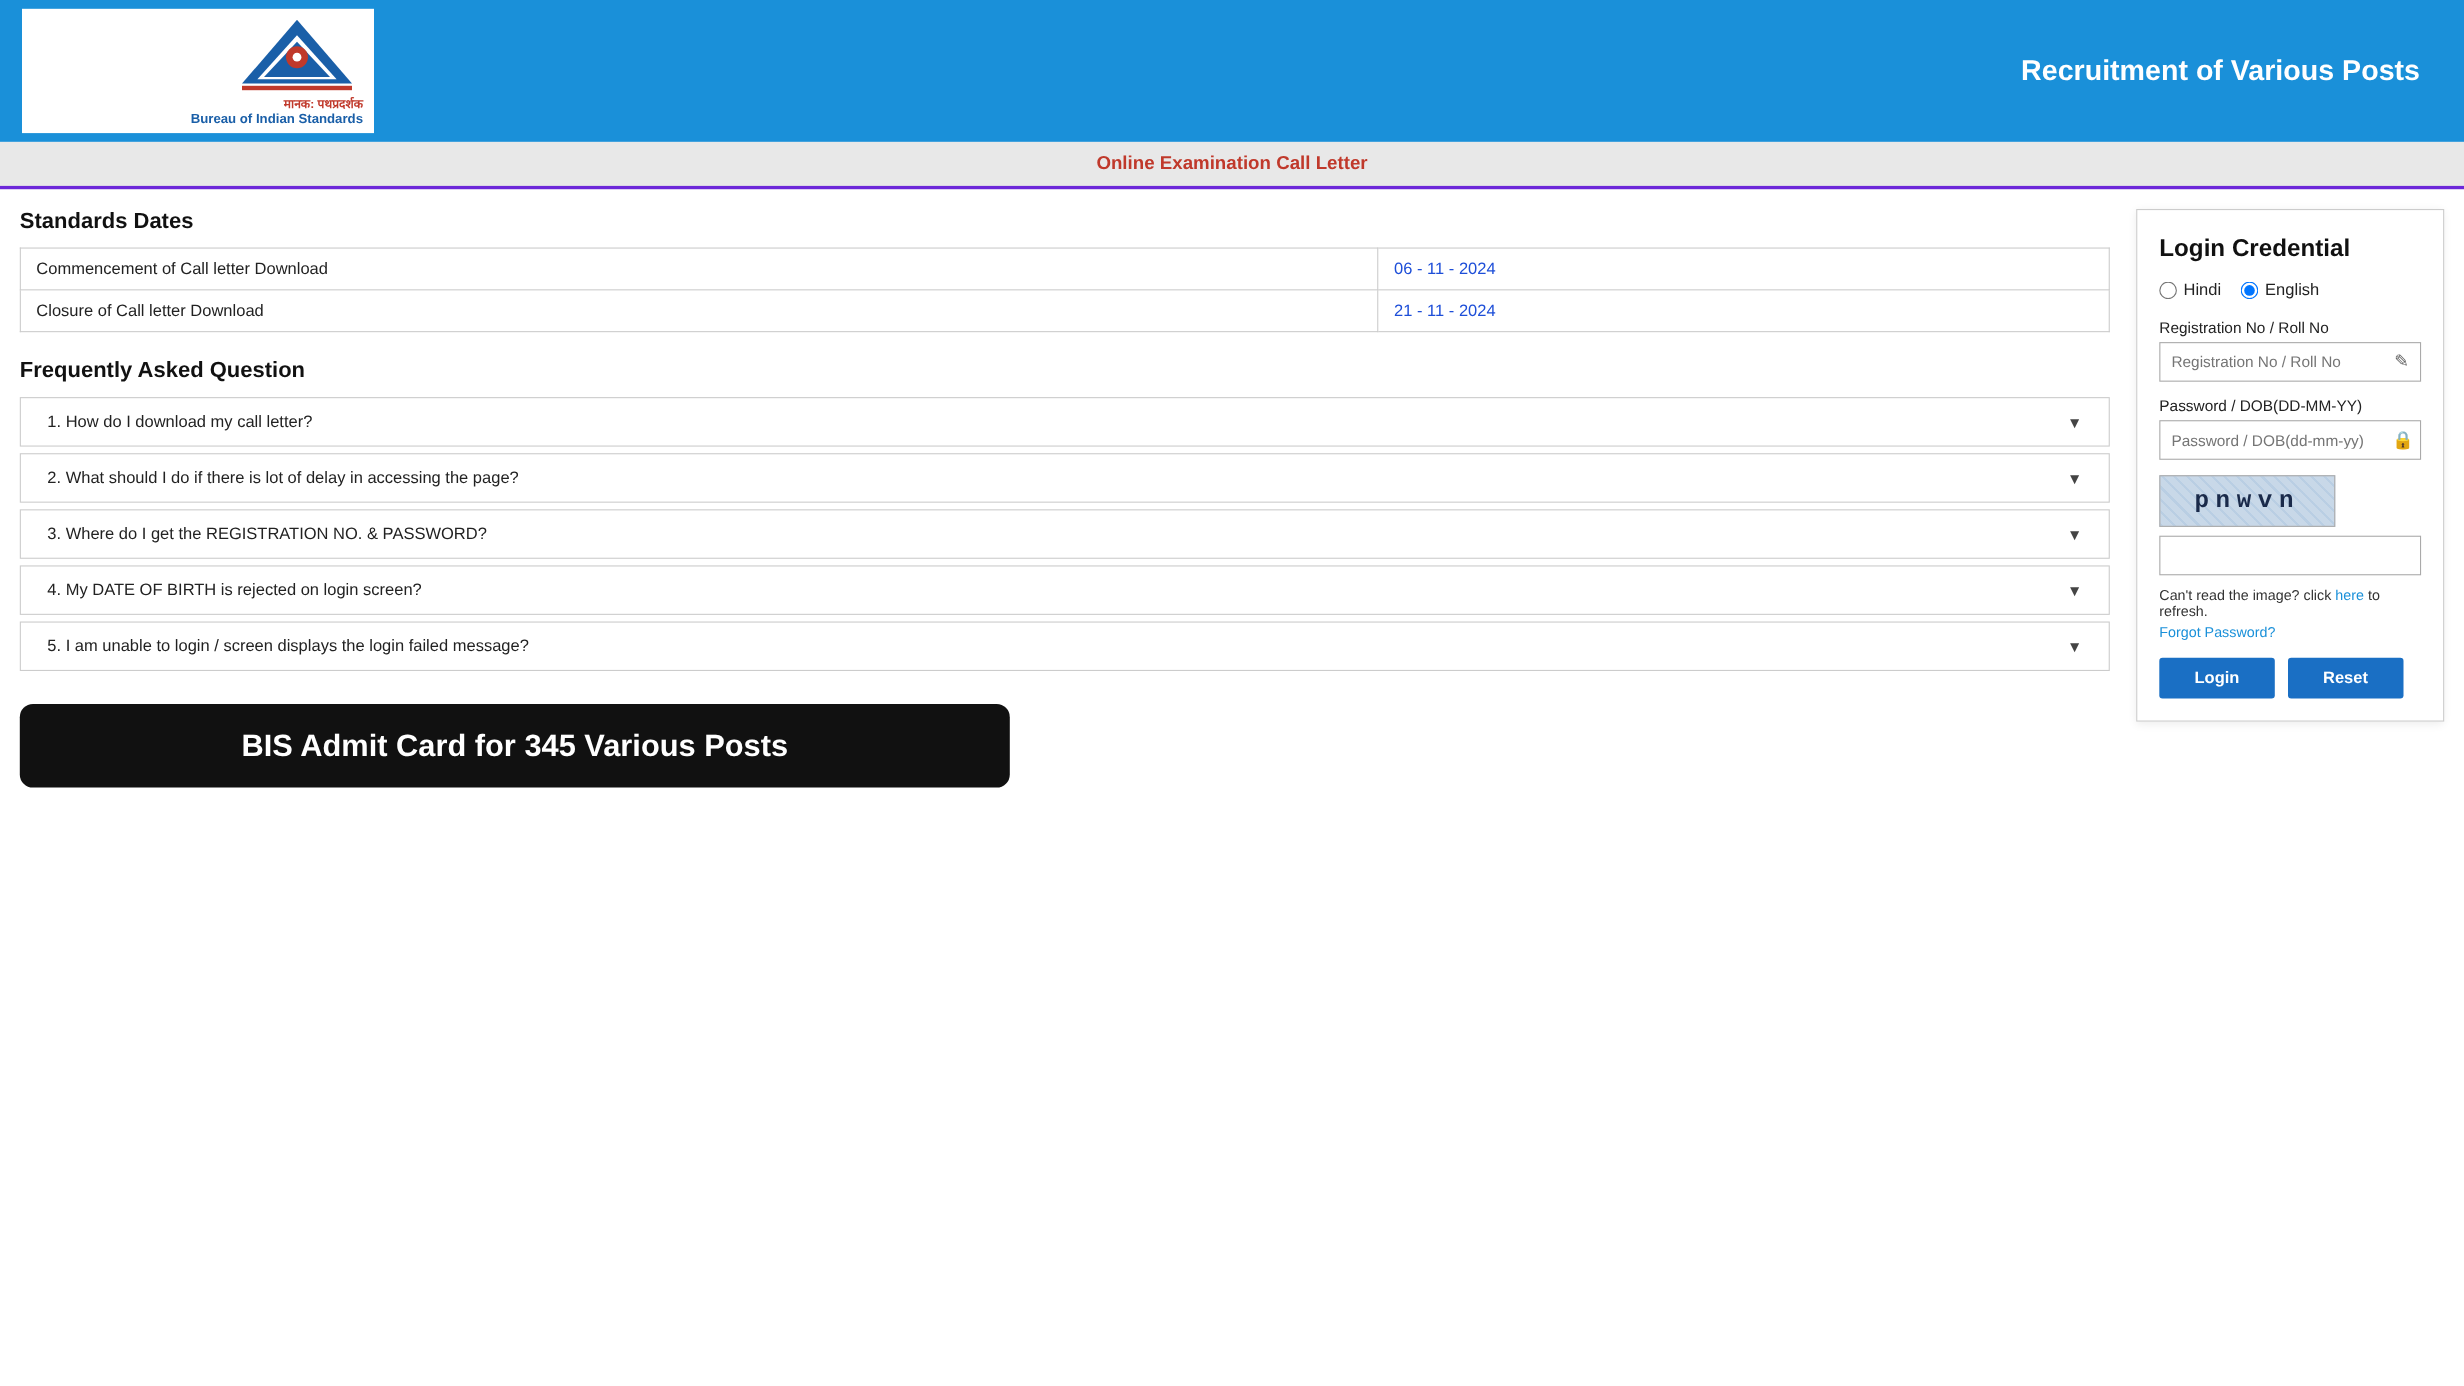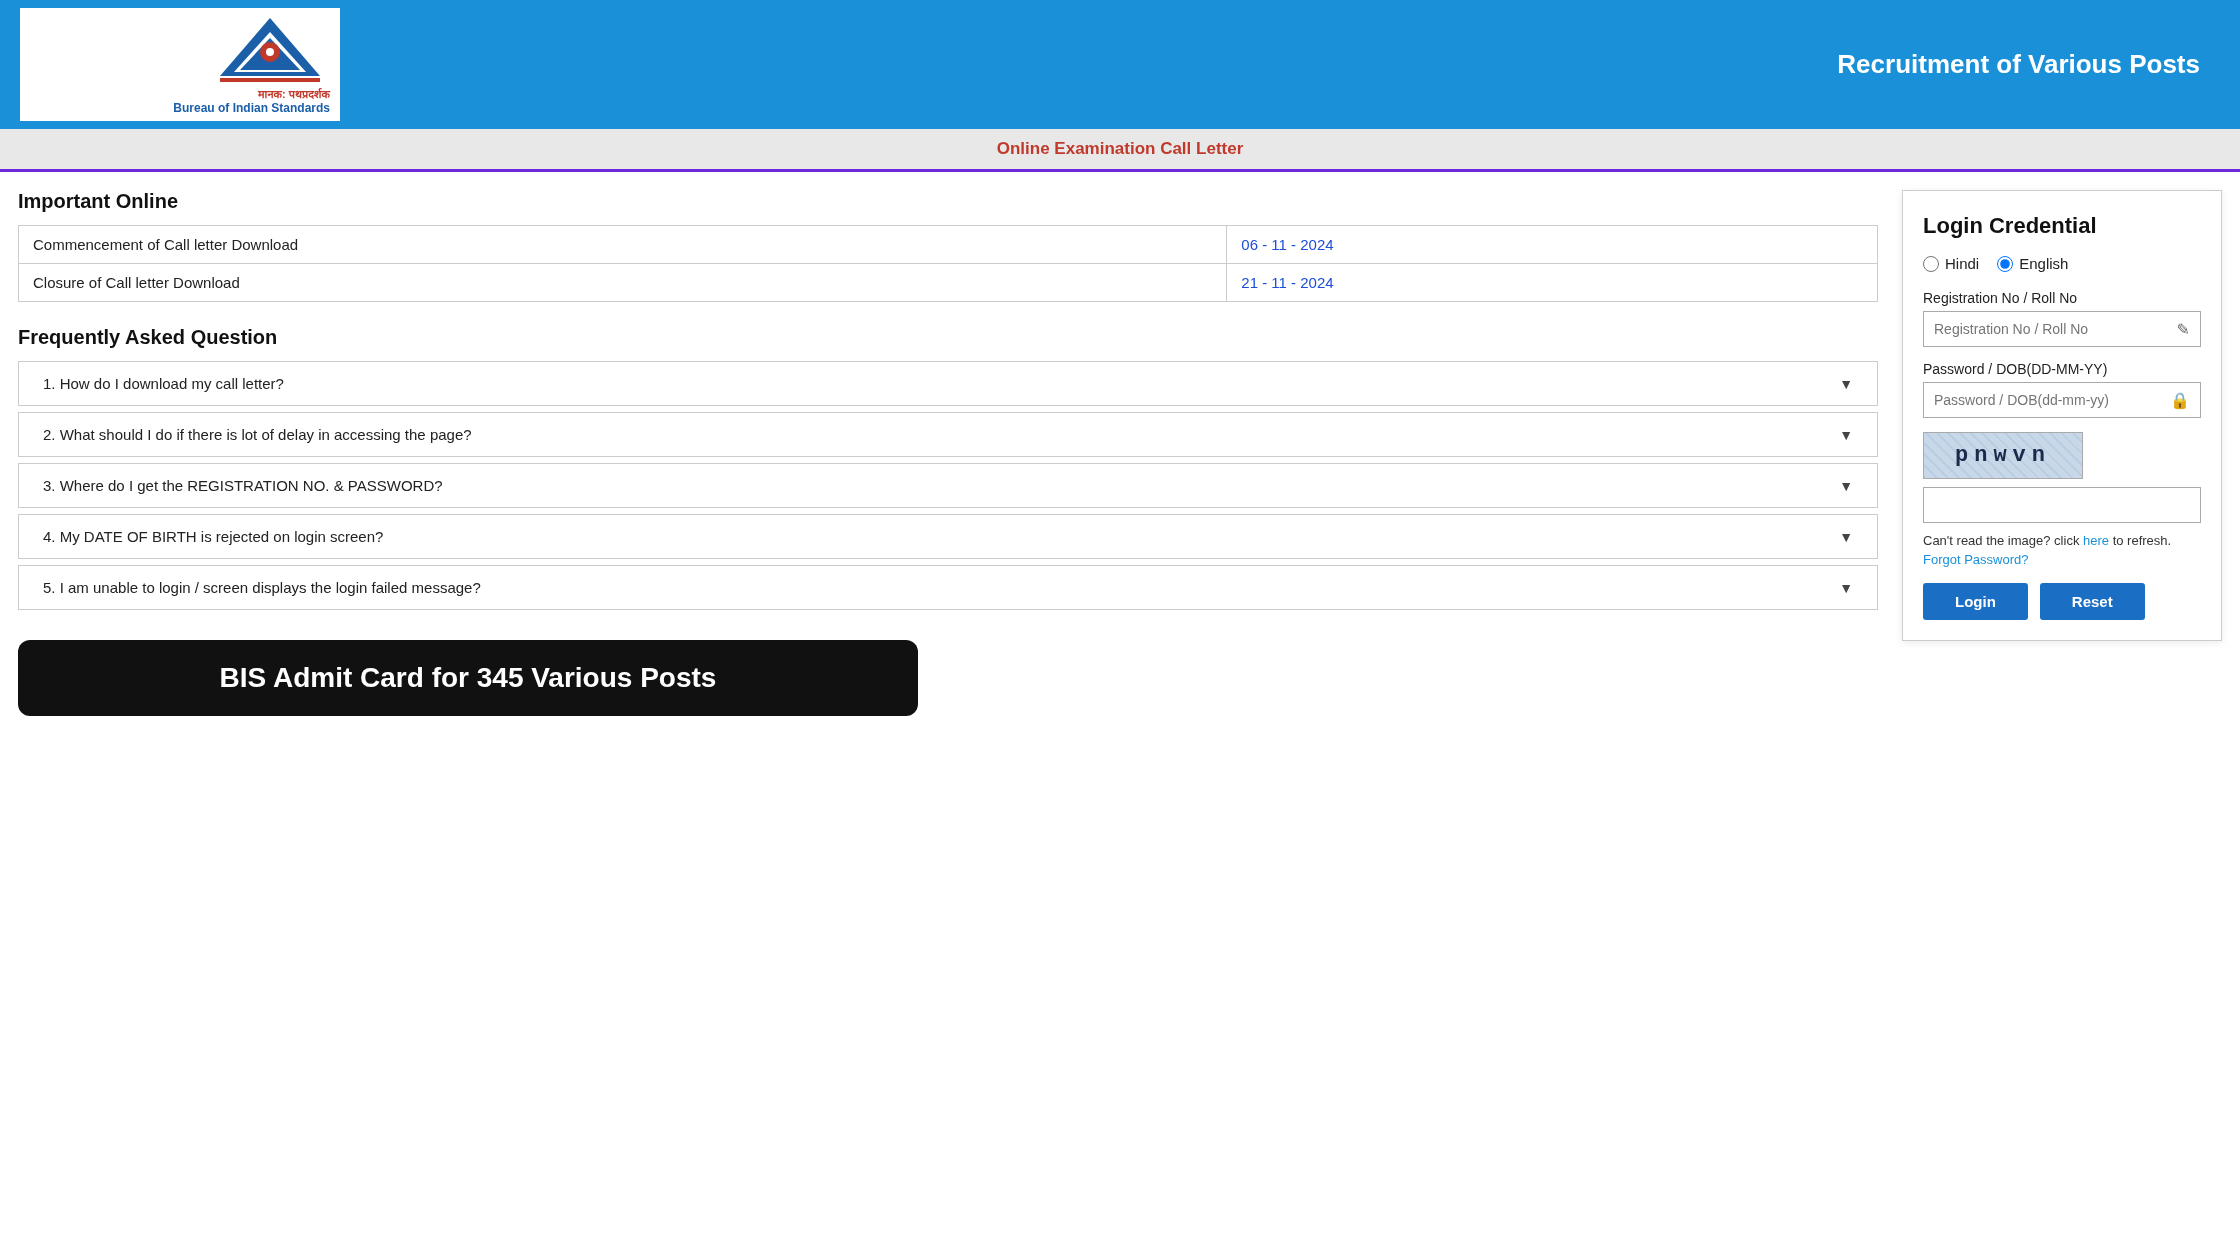--- a/index.html
+++ b/index.html
@@ -127,21 +127,21 @@
       text-align: center;
       border-radius: 12px;
       padding: 22px 30px;
       margin-top: 30px;
       margin-bottom: 20px;
       max-width: 900px;
     }
 
     
     .login-panel {
-      width: 320px;
+      width: 280px;
       min-width: 280px;
       border: 1px solid #ccc;
       background: #fff;
       padding: 22px 20px 20px 20px;
       box-shadow: 0 2px 8px rgba(0,0,0,0.08);
     }
     .login-title {
       font-size: 22px;
       font-weight: bold;
       margin-bottom: 16px;
@@ -297,21 +297,21 @@
 </div>
 
 <div class="sub-header">
   <span>Online Examination Call Letter</span>
 </div>
 
 <div class="main-content">
 
   <div class="left-panel">
 
-    <div class="section-title">Important Online</div>
+    <div class="section-title">Standards Dates</div>
     <table class="dates-table">
       <tbody>
         <tr>
           <td>Commencement of Call letter Download</td>
           <td>06 - 11 - 2024</td>
         </tr>
         <tr>
           <td>Closure of Call letter Download</td>
           <td>21 - 11 - 2024</td>
         </tr>

